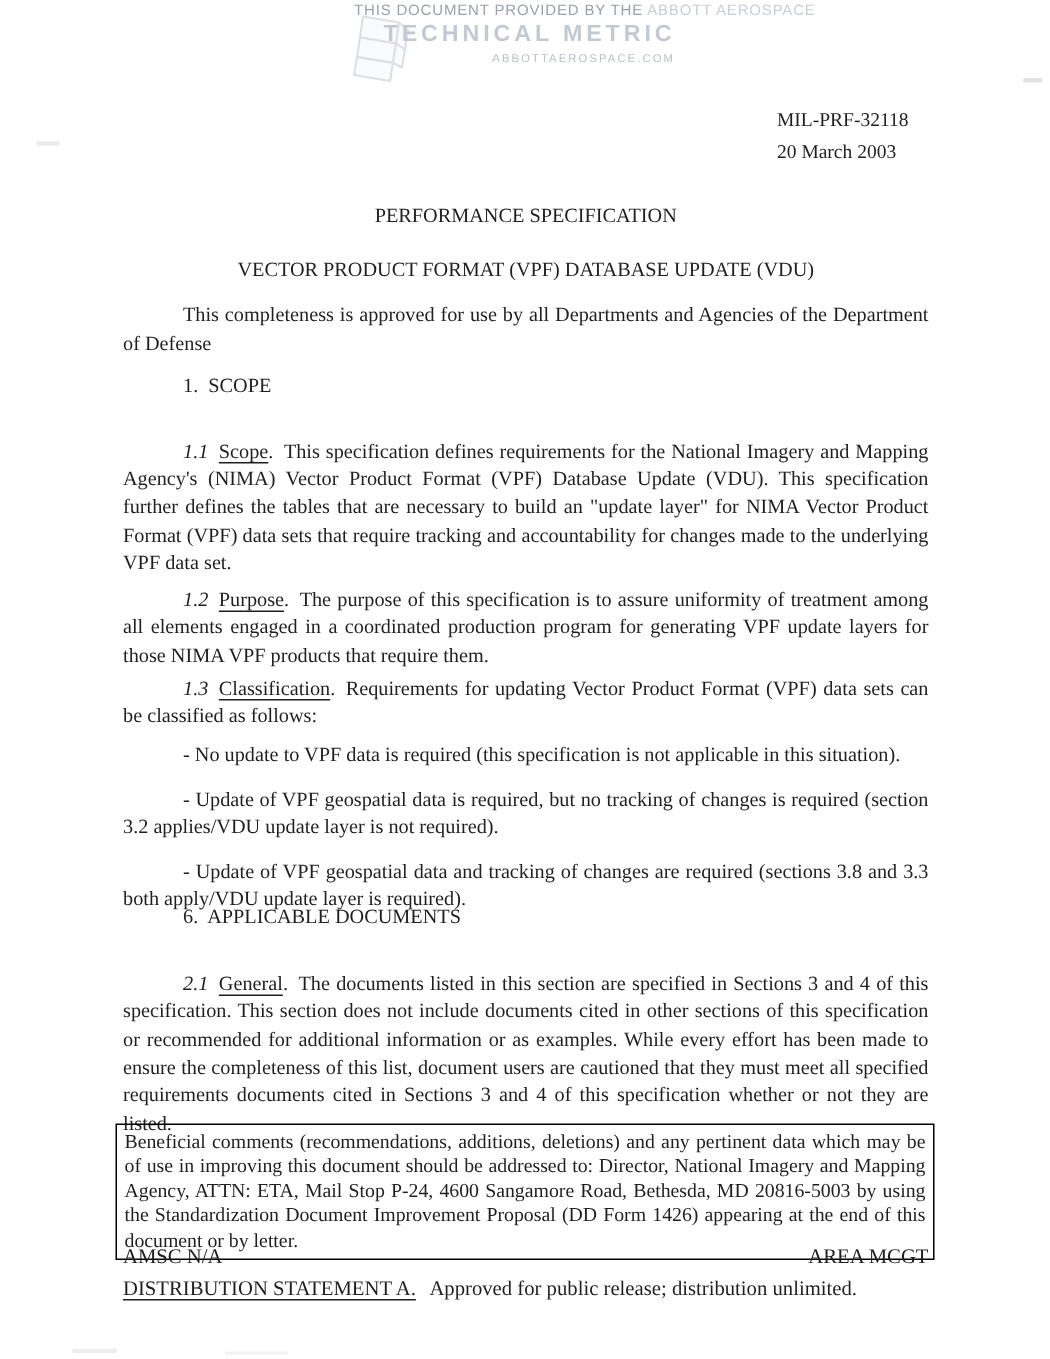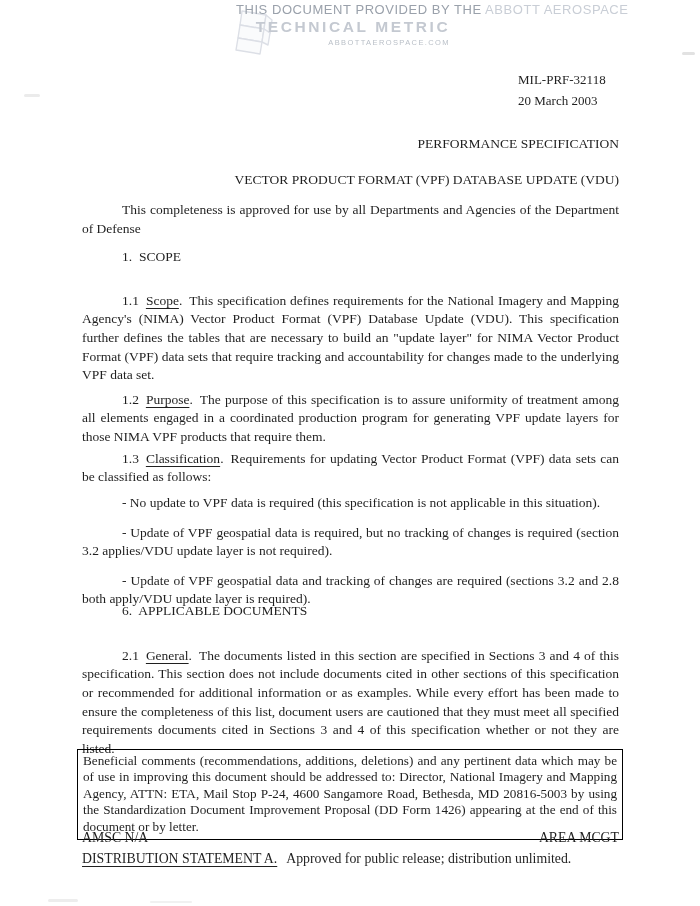--- a/index.html
+++ b/index.html
@@ -6,50 +6,50 @@
   .page{
     position:relative;width:700px;height:906px;background:#ffffff;
     font-family:"Liberation Serif","DejaVu Serif",serif;color:#1f1f1f;
     overflow:hidden;margin:0 auto;
   }
   
   .wm{position:absolute;left:226px;top:2px;width:244px;}
   .cube-icon{position:absolute;left:1px;top:6px;width:60px;height:48px;}
   .wm-text{position:absolute;left:10px;top:0;width:234px;
     font-family:"Liberation Sans","DejaVu Sans",sans-serif;}
-  .wm-line1{font-size:13px;letter-spacing:.55px;color:#9aa1ab;white-space:nowrap;text-align:right;}
+  .wm-line1{font-size:10px;letter-spacing:.55px;color:#9aa1ab;white-space:nowrap;text-align:right;}
   .wm-line1 .brand{color:#c9ced6;}
   .wm-line2{font-size:15.5px;letter-spacing:2.6px;color:#c4c9d1;white-space:nowrap;text-align:center;margin-top:1px;font-weight:bold;}
   .wm-line3{font-size:7.5px;letter-spacing:1.4px;color:#b9bfc7;text-align:right;padding-right:20px;margin-top:2px;}
   
   .metric-box{
     position:absolute;left:503px;top:40px;width:117px;height:23px;
     border:1.5px solid #000;display:flex;align-items:center;justify-content:center;
     font-size:15px;letter-spacing:.5px;
   }
   .docnum{position:absolute;left:518px;top:69px;font-size:13px;line-height:21px;white-space:nowrap;}
   
   .blk{position:absolute;left:82px;width:537px;font-size:13.5px;line-height:18.7px;}
-  .centered{text-align:right;}
+  .centered{text-align:center;}
   .just{text-align:justify;}
   .indent{text-indent:40px;}
   .heading span{white-space:pre;}
   .t-doc-type{top:135px;}
   .t-subject{top:171px;}
   .t-approval{top:201px;}
   .h-scope{top:248px;padding-left:40px;width:497px;}
   .p-11{top:278px;}
   .p-12{top:377px;}
   .p-13{top:436px;}
   .b-1{top:480px;}
   .b-2{top:510px;}
   .b-3{top:558px;}
   .h-appl{top:602px;padding-left:40px;width:497px;}
   .p-21{top:633px;}
-  .pnum{margin-right:7px;}
+  .pnum{margin-right:7px;font-style:italic;}
   .ptitle{text-decoration:underline;text-decoration-thickness:1px;text-underline-offset:2.5px;}
   .pbody{margin-left:7px;}
   
   .comments-box{
     position:absolute;left:77px;top:749px;width:534px;
     border:1.2px solid #000;padding:3px 5px 4px 5px;
     font-size:13.2px;line-height:16.4px;text-align:justify;
   }
   
   .f-amsc{position:absolute;left:82px;top:830px;width:537px;display:flex;justify-content:space-between;font-size:13.8px;}
@@ -97,21 +97,21 @@
   <div class="blk heading h-scope"><span>1.  SCOPE</span></div>
 
   <p class="blk just indent p-11"><span class="pnum">1.1</span><span class="ptitle">Scope</span><span class="dot">.</span><span class="pbody">This specification defines requirements for the National Imagery and Mapping Agency's (NIMA) Vector Product Format (VPF) Database Update (VDU).  This specification further defines the tables that are necessary to build an "update layer" for NIMA Vector Product Format (VPF) data sets that require tracking and accountability for changes made to the underlying VPF data set.</span></p>
 
   <p class="blk just indent p-12"><span class="pnum">1.2</span><span class="ptitle">Purpose</span><span class="dot">.</span><span class="pbody">The purpose of this specification is to assure uniformity of treatment among all elements engaged in a coordinated production program for generating VPF update layers for those NIMA VPF products that require them.</span></p>
 
   <p class="blk just indent p-13"><span class="pnum">1.3</span><span class="ptitle">Classification</span><span class="dot">.</span><span class="pbody">Requirements for updating Vector Product Format (VPF) data sets can be classified as follows:</span></p>
 
   <p class="blk just indent b-1">- No update to VPF data is required (this specification is not applicable in this situation).</p>
   <p class="blk just indent b-2">- Update of VPF geospatial data is required, but no tracking of changes is required (section 3.2 applies/VDU update layer is not required).</p>
-  <p class="blk just indent b-3">- Update of VPF geospatial data and tracking of changes are required (sections 3.2 and 2.8 both apply/VDU update layer is required).</p>
+  <p class="blk just indent b-3">- Update of VPF geospatial data and tracking of changes are required (sections 3.8 and 3.3 both apply/VDU update layer is required).</p>
 
   <div class="blk heading h-appl"><span>6.  APPLICABLE DOCUMENTS</span></div>
 
   <p class="blk just indent p-21"><span class="pnum">2.1</span><span class="ptitle">General</span><span class="dot">.</span><span class="pbody">The documents listed in this section are specified in Sections 3 and 4 of this specification.  This section does not include documents cited in other sections of this specification or recommended for additional information or as examples.  While every effort has been made to ensure the completeness of this list, document users are cautioned that they must meet all specified requirements documents cited in Sections 3 and 4 of this specification whether or not they are listed.</span></p>
 
   <div class="comments-box"><span>Beneficial comments (recommendations, additions, deletions) and any pertinent data which may be of use in improving this document should be addressed to: Director, National Imagery and Mapping Agency, ATTN: ETA, Mail Stop P-24, 4600 Sangamore Road, Bethesda, MD 20816-5003 by using the Standardization Document Improvement Proposal (DD Form 1426) appearing at the end of this document or by letter.</span></div>
 
   <div class="f-amsc">
     <span>AMSC N/A</span>
     <span>AREA MCGT</span>

